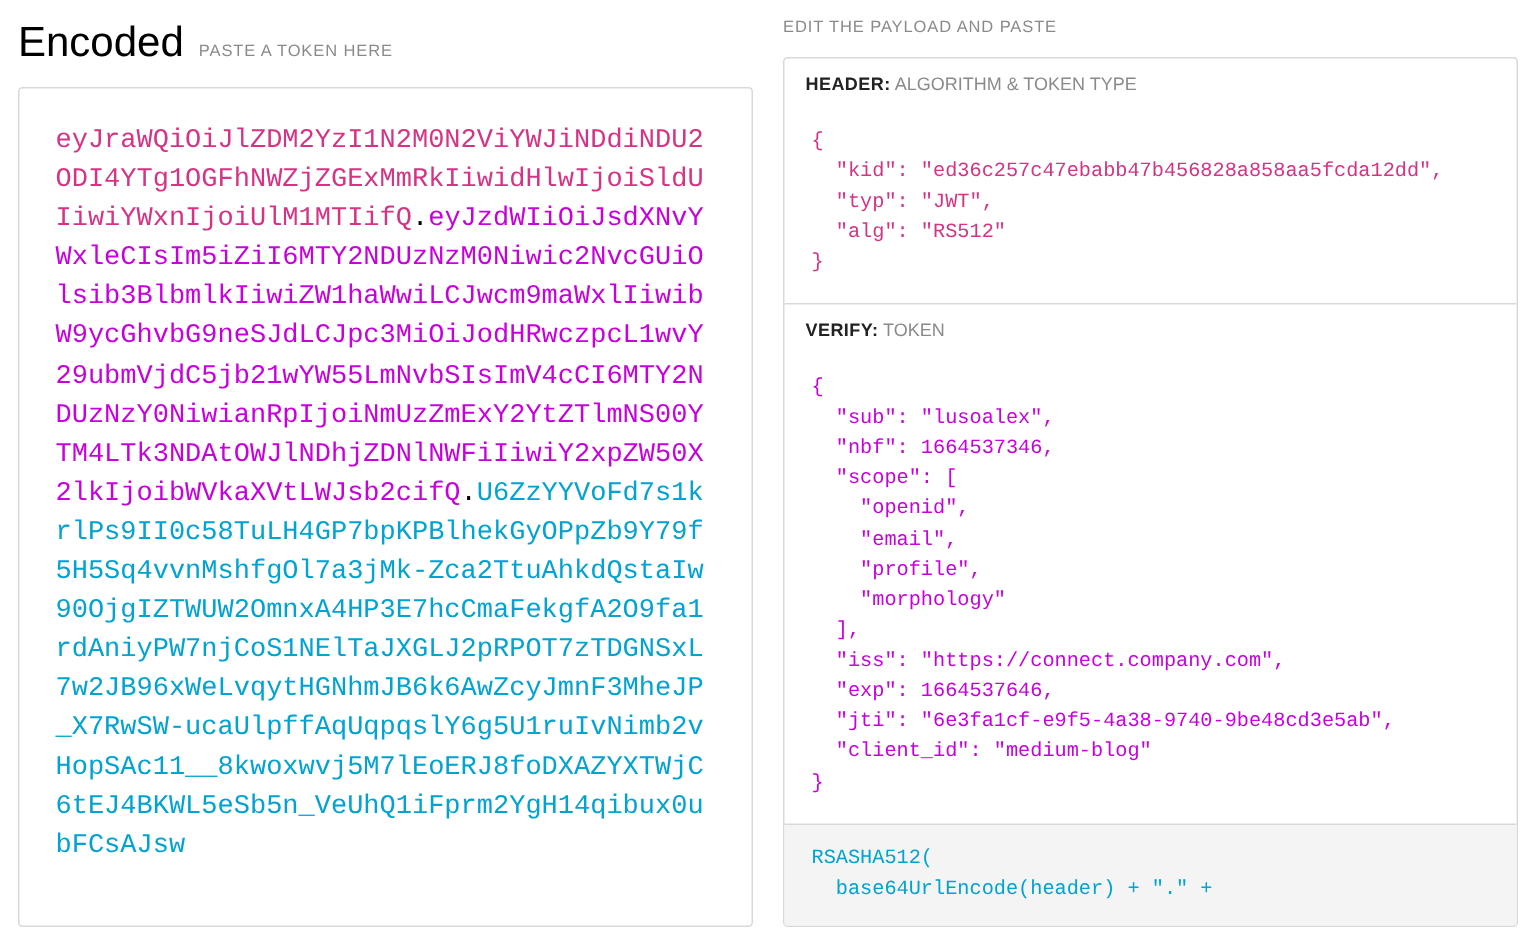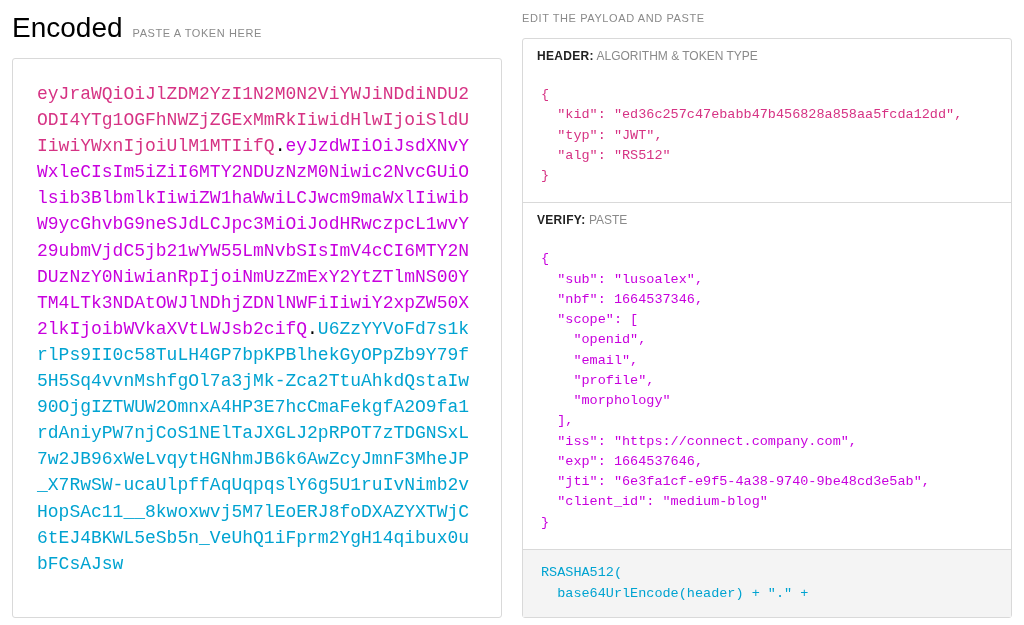--- a/index.html
+++ b/index.html
@@ -117,21 +117,21 @@
         <div class="section-body header-body">{
   "kid": "ed36c257c47ebabb47b456828a858aa5fcda12dd",
   "typ": "JWT",
   "alg": "RS512"
 }</div>
       </div>
 
       <div class="section">
         <div class="section-title">
           <span class="label">VERIFY:</span>
-          <span class="meta">PASTE</span>
+          <span class="meta">TOKEN</span>
         </div>
         <div class="section-body payload-body">{
   "sub": "lusoalex",
   "nbf": 1664537346,
   "scope": [
     "openid",
     "email",
     "profile",
     "morphology"
   ],

